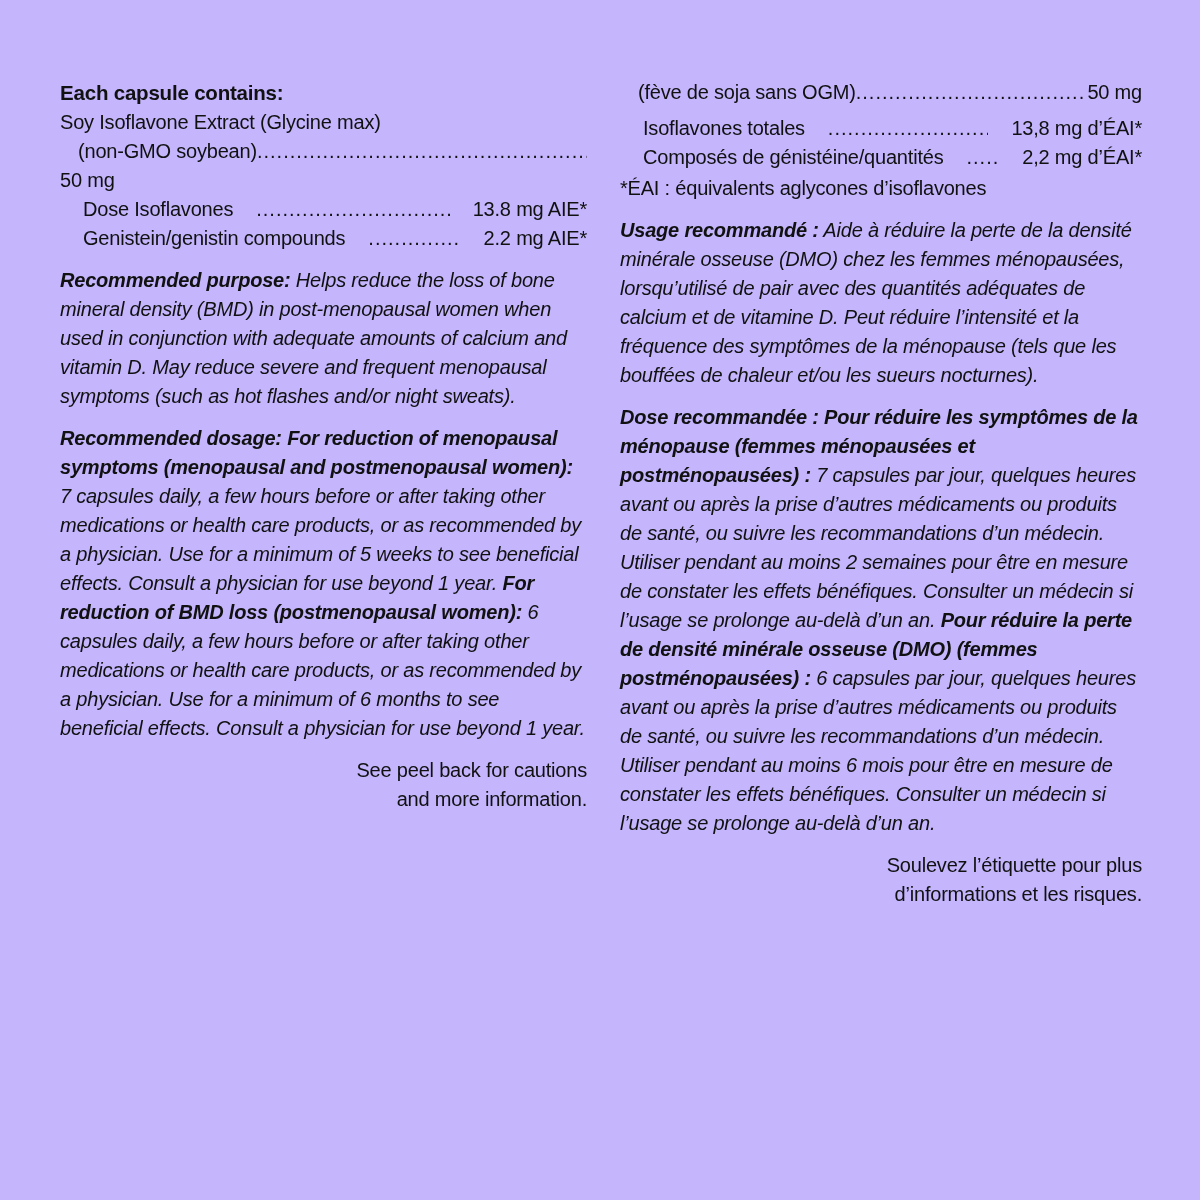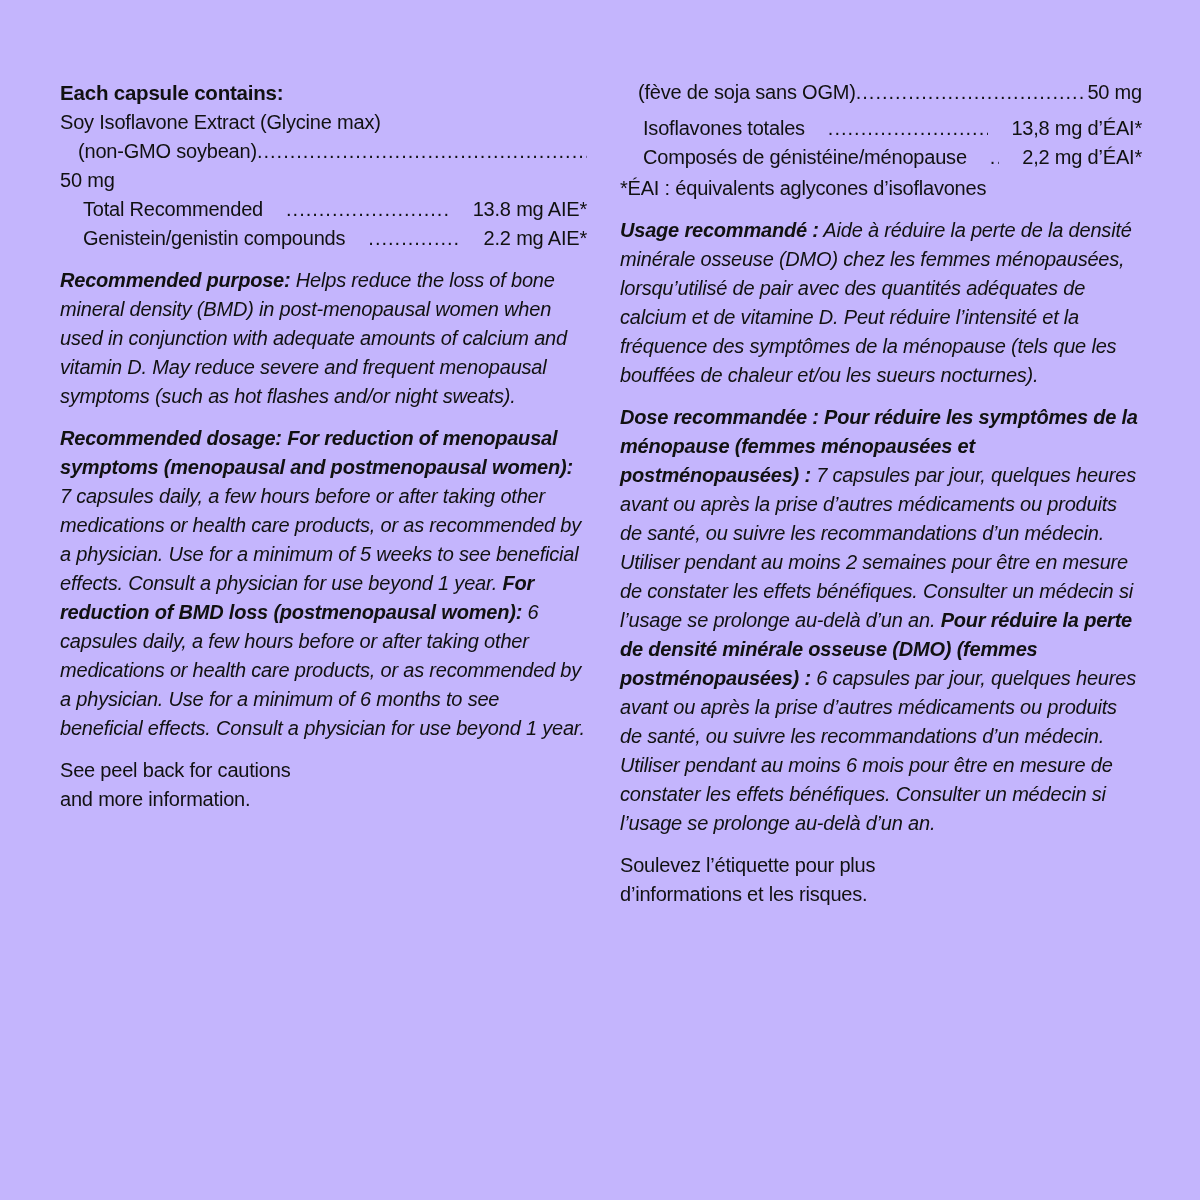--- a/index.html
+++ b/index.html
@@ -52,21 +52,21 @@
   .footnote { margin-top: 2px; }
 
   .para {
     margin: 13px 0 0 0;
     font-style: italic;
   }
   .para b { font-weight: bold; }
 
   .center-note {
     margin: 13px 0 0 0;
-    text-align: left;
+    text-align: right;
   }
 </style>
 </head>
 <body>
 
 <div class="label-panel">
 
   <div class="col col-en">
 
     <section>
@@ -79,21 +79,21 @@
       <div class="row indent1">
         <span>(non-GMO soybean)</span>
         <span class="leader">................................................................................................................................................................</span>
       </div>
 
       <div class="row">
         <span>50 mg</span>
       </div>
 
       <div class="row indent2">
-        <span>Total Recommended</span>
+        <span>Dose Isoflavones</span>
         <span class="leader">................................................................................................................................................................</span>
         <span class="val">13.8 mg AIE*</span>
       </div>
 
       <div class="row indent2">
         <span>Genistein/genistin compounds</span>
         <span class="leader">................................................................................................................................................................</span>
         <span class="val">2.2 mg AIE*</span>
       </div>
 
@@ -128,21 +128,21 @@
         <span class="val">50 mg</span>
       </div>
 
       <div class="row indent2 fr-gap">
         <span>Isoflavones totales</span>
         <span class="leader">................................................................................................................................................................</span>
         <span class="val">13,8 mg d’ÉAI*</span>
       </div>
 
       <div class="row indent2">
-        <span>Composés de génistéine/ménopause</span>
+        <span>Composés de génistéine/quantités</span>
         <span class="leader">................................................................................................................................................................</span>
         <span class="val">2,2 mg d’ÉAI*</span>
       </div>
 
       <div class="footnote">*ÉAI : équivalents aglycones d’isoflavones</div>
     </section>
 
     <p class="para">
       <b>Usage recommandé :</b>
       <span>Aide à réduire la perte de la densité minérale osseuse (DMO) chez les femmes ménopausées, lorsqu’utilisé de pair avec des quantités adéquates de calcium et de vitamine D. Peut réduire l’intensité et la fréquence des symptômes de la ménopause (tels que les bouffées de chaleur et/ou les sueurs nocturnes).</span>

